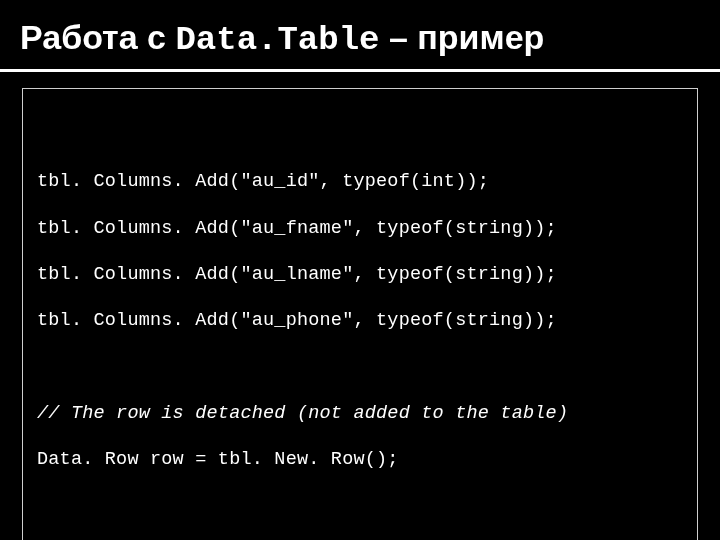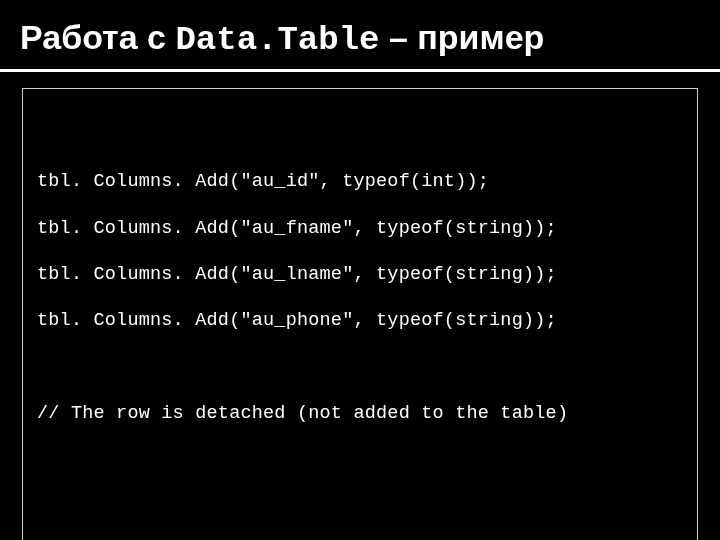--- a/index.html
+++ b/index.html
@@ -36,38 +36,40 @@
     background: #000;
     padding: 12px 14px 14px 14px;
     font-family: "Courier New", Courier, monospace;
     font-size: 18.5px;
     line-height: 1.25;
     color: #fff;
     white-space: pre;
     letter-spacing: 0.2px;
   }
   .codebox .comment {
+    font-style: italic;
   }
   .blank { height: 1.25em; }
 </style>
 </head>
 <body>
 
 <div class="slide">
   <div class="title"><span>Работа с </span><span class="mono">Data.Table</span><span> – пример</span></div>
   <div class="rule"></div>
 
   <div class="codebox">
 <div class="blank"></div>
 <div>tbl. Columns. Add("au_id", typeof(int));</div>
 <div>tbl. Columns. Add("au_fname", typeof(string));</div>
 <div>tbl. Columns. Add("au_lname", typeof(string));</div>
 <div>tbl. Columns. Add("au_phone", typeof(string));</div>
 <div class="blank"></div>
 <div class="comment">// The row is detached (not added to the table)</div>
+<div>Data. Row row = tbl. New. Row();</div>
 
 
 
 
 
 
 
   </div>
 </div>
 

